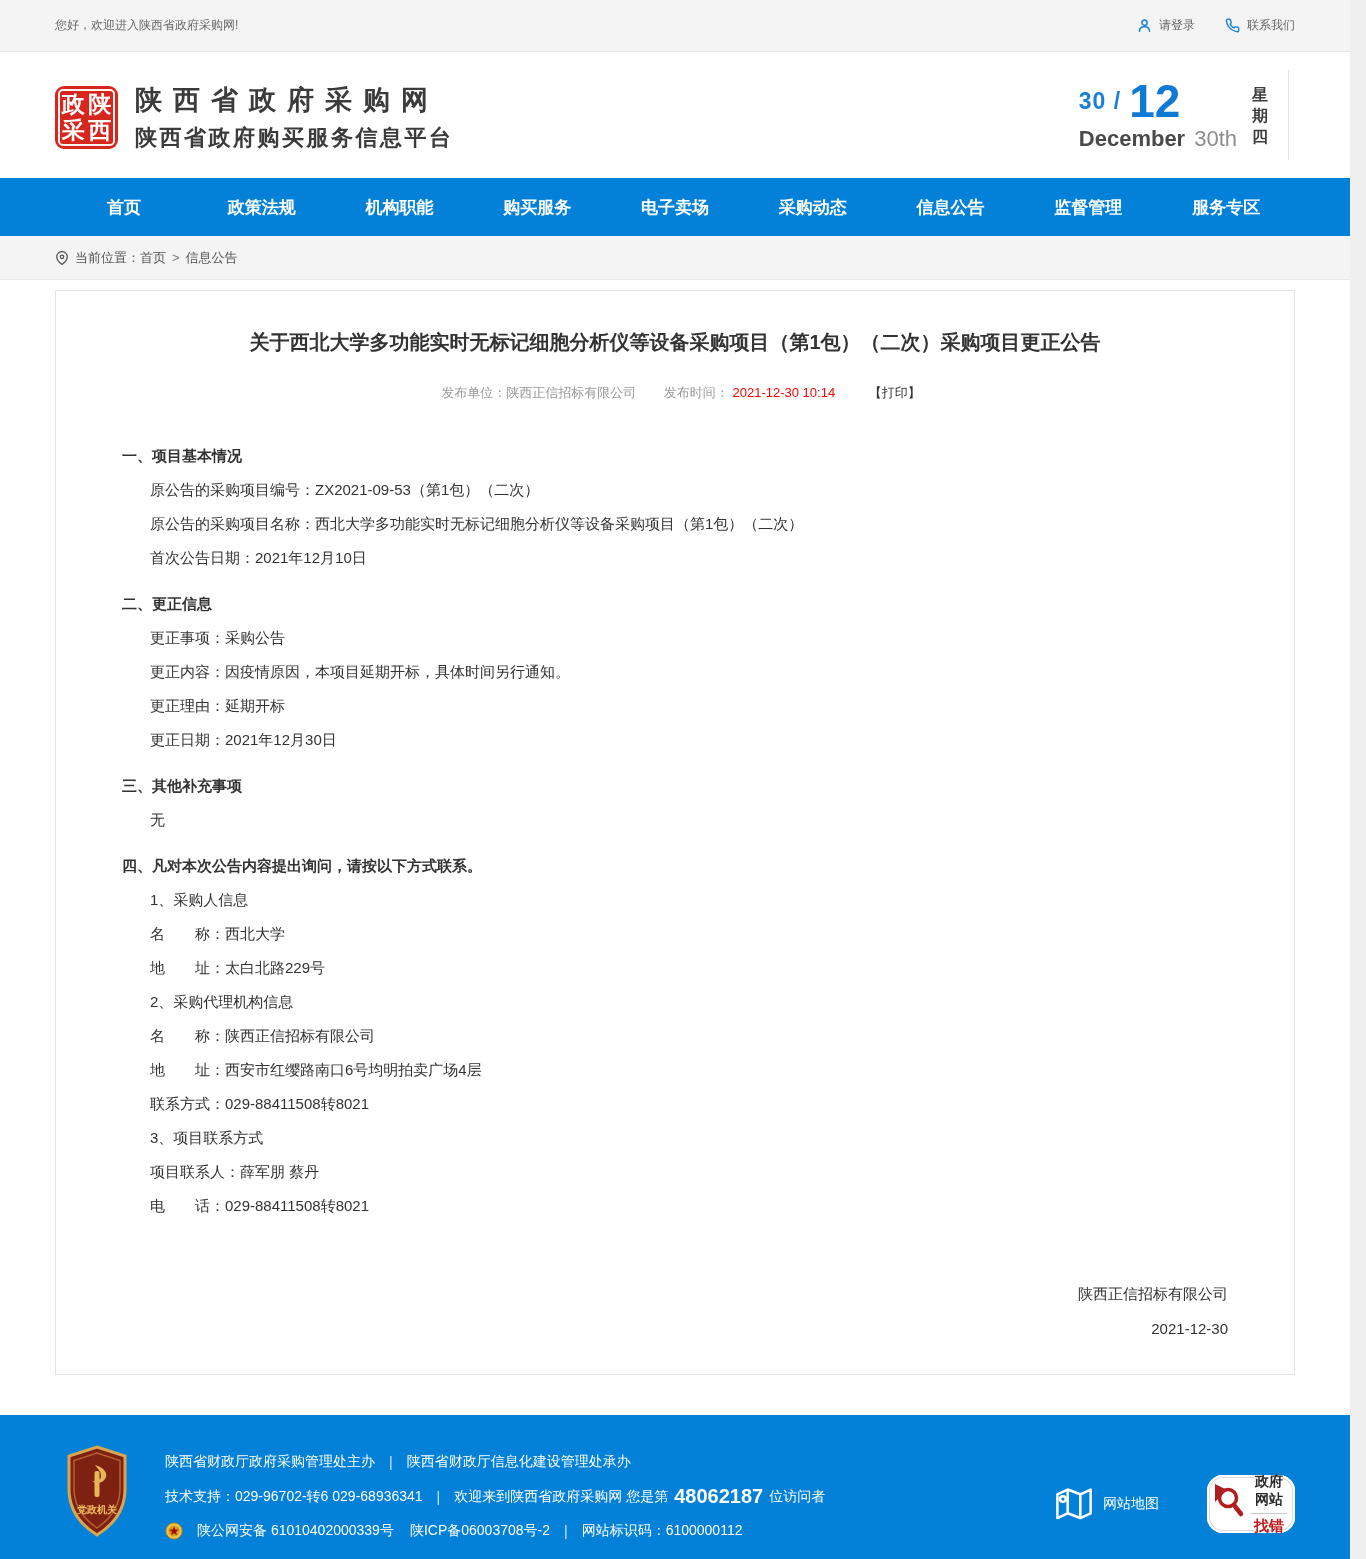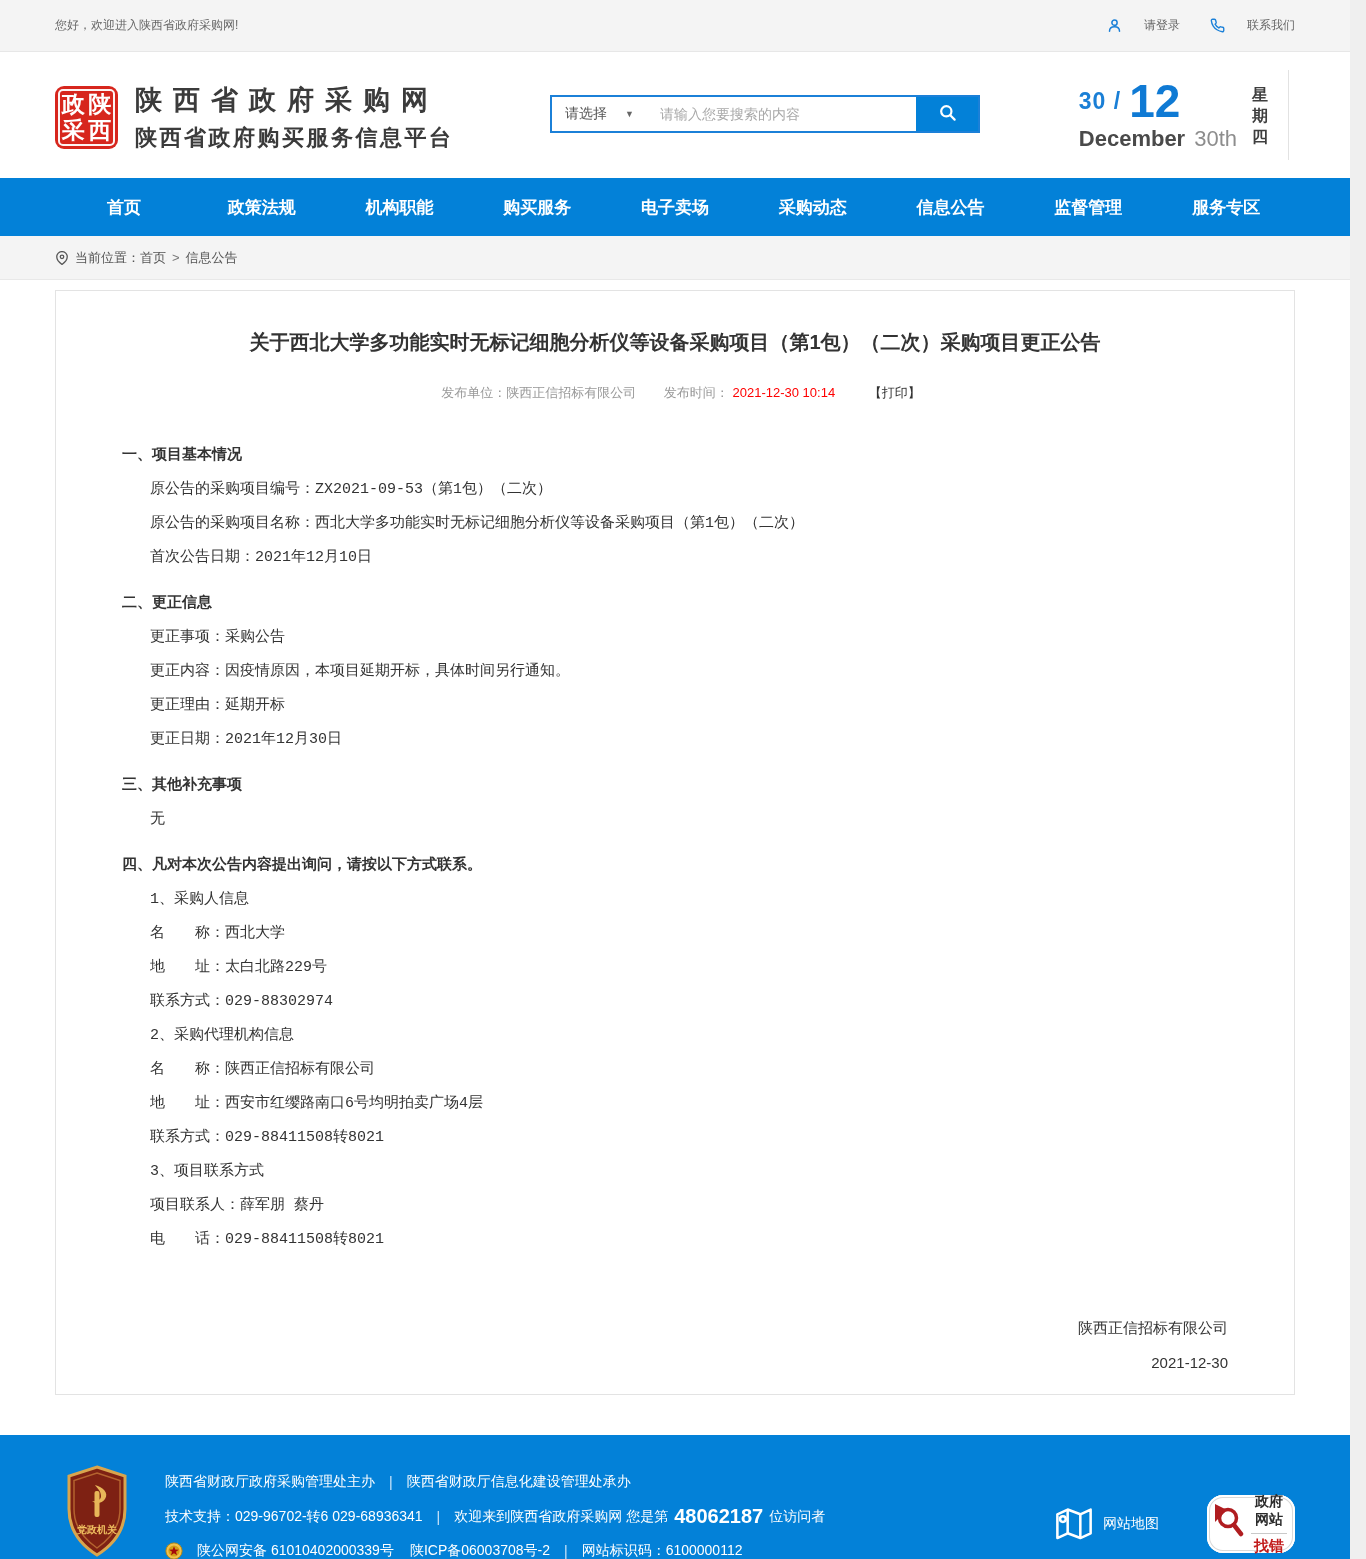--- a/index.html
+++ b/index.html
@@ -9,21 +9,21 @@
     color: #333; background: #fff; position: relative; min-height: 1559px;
   }
   .page { width: 1350px; }
   .scroll-strip { position: absolute; top: 0; right: 0; width: 16px; height: 1559px; background: #efefef; }
   .container { width: 1240px; margin: 0 auto; position: relative; }
 
   
   .topbar { height: 52px; background: #f4f4f4; border-bottom: 1px solid #e7e7e7; font-size: 12px; color: #666; }
   .topbar .container { display: flex; justify-content: space-between; align-items: center; height: 100%; }
   .topbar-right { display: flex; gap: 30px; }
-  .top-link { display: flex; align-items: center; gap: 22px; color: #666; cursor: pointer; text-decoration: none; }
+  .top-link { display: flex; align-items: center; gap: 7px; color: #666; cursor: pointer; text-decoration: none; }
   .top-link svg { display: block; }
 
   
   .header { height: 126px; background: #fff; }
   .header .container { height: 100%; }
   .brand { position: absolute; left: 0; top: 30px; display: flex; align-items: center; cursor: pointer; }
   .seal { width: 63px; height: 63px; background: #d7261d; border-radius: 9px; display: grid;
           grid-template-columns: 1fr 1fr; position: relative; flex: none; padding: 5px; }
   .seal::after { content: ""; position: absolute; inset: 3px; border: 2px solid rgba(255,255,255,.95); border-radius: 5px; pointer-events: none; }
   .seal span { display: flex; align-items: center; justify-content: center; color: #fff; font-weight: bold; font-size: 23px; line-height: 1; }
@@ -66,21 +66,21 @@
 
   
   .main { padding: 10px 0 40px; }
   .article { border: 1px solid #e3e3e3; background: #fff; min-height: 1085px; padding: 38px 66px 22px; }
   .article-title { text-align: center; font-size: 20px; font-weight: bold; color: #333; line-height: 26px; }
   .article-meta { text-align: center; margin-top: 30px; font-size: 13px; color: #999; line-height: 16px; }
   .article-meta .meta-item { margin: 0 12px; }
   .meta-time { color: #f00; }
   .print-link { color: #333; text-decoration: none; margin-left: 18px; cursor: pointer; }
 
-  .article-body { margin-top: 46px; font-size: 15px; font-family: Liberation Mono, monospace; }
+  .article-body { margin-top: 46px; font-size: 15px; }
   .section { margin-top: 28px; }
   .section:first-child { margin-top: 0; }
   .section h3 { font-size: 15px; font-weight: bold; color: #333; line-height: 18px; }
   .section p { margin: 16px 0 0 28px; line-height: 18px; color: #333; }
 
   .signature { margin-top: 70px; text-align: right; font-size: 15px; line-height: 18px; }
   .signature-date { margin-top: 17px; }
 
   
   .footer { background: #0381d8; height: 154px; color: #fff; }
@@ -141,33 +141,20 @@
             <span>陕</span>
             <span>采</span>
             <span>西</span>
           </div>
         <div class="brand-text">
           <div class="brand-title">陕西省政府采购网</div>
           <div class="brand-sub">陕西省政府购买服务信息平台</div>
         </div>
       </div>
 
-      <div class="searchbox">
-        <div class="search-select">
-          <span>请选择</span>
-          <span class="search-caret">▼</span>
-        </div>
-        <input class="search-input" placeholder="请输入您要搜索的内容" style="">
-        <button class="search-btn">
-          <span><svg width="19" height="19" viewBox="0 0 24 24" fill="none" stroke="#fff" stroke-width="2.8" stroke-linecap="round">
-                <circle cx="10.5" cy="10.5" r="6.5"></circle>
-                <line x1="15.5" y1="15.5" x2="21" y2="21"></line>
-              </svg></span>
-        </button>
-      </div>
 
       <div class="datebox">
         <div class="date-left">
           <div class="date-nums">
             <span class="date-small"><span>30</span> <span>/</span></span>
             <span class="date-big">12</span>
           </div>
           <div class="date-words">
             <span class="date-month">December</span><span class="date-ordinal">30th</span>
           </div>
@@ -250,21 +237,20 @@
               <p>无</p>
               </div>
             </div>
             <div class="section">
               <h3>四、凡对本次公告内容提出询问，请按以下方式联系。</h3>
               <div>
 
               <p>1、采购人信息</p>
                 <p>名　　称：西北大学</p>
                 <p>地　　址：太白北路229号</p>
-                <p>联系方式：029-88302974</p>
                 <p>2、采购代理机构信息</p>
                 <p>名　　称：陕西正信招标有限公司</p>
                 <p>地　　址：西安市红缨路南口6号均明拍卖广场4层</p>
                 <p>联系方式：029-88411508转8021</p>
                 <p>3、项目联系方式</p>
                 <p>项目联系人：薛军朋 蔡丹</p>
                 <p>电　　话：029-88411508转8021</p>
               </div>
             </div>
           </div>

